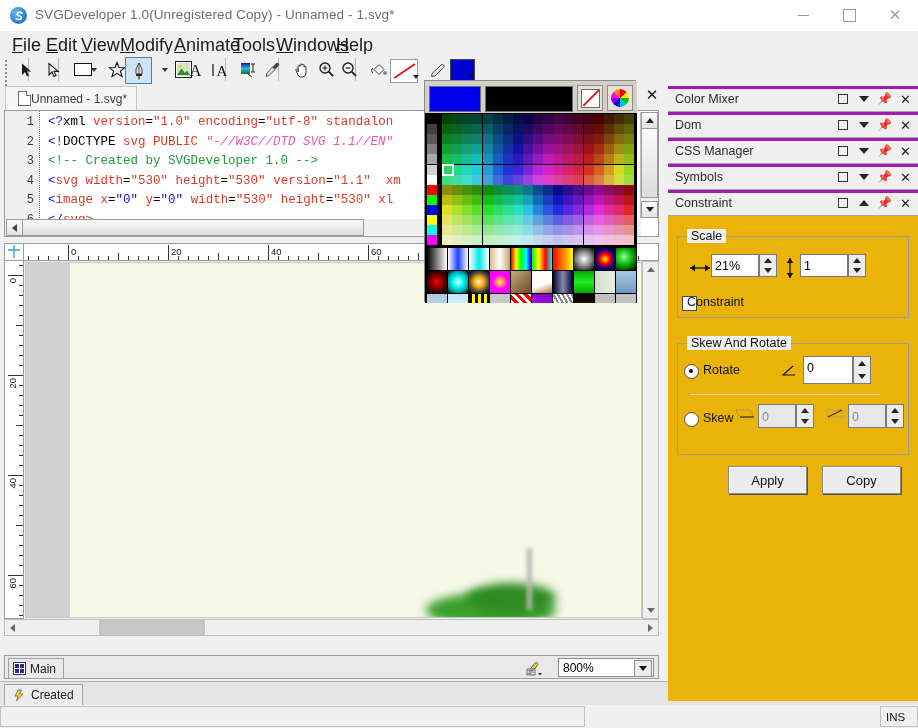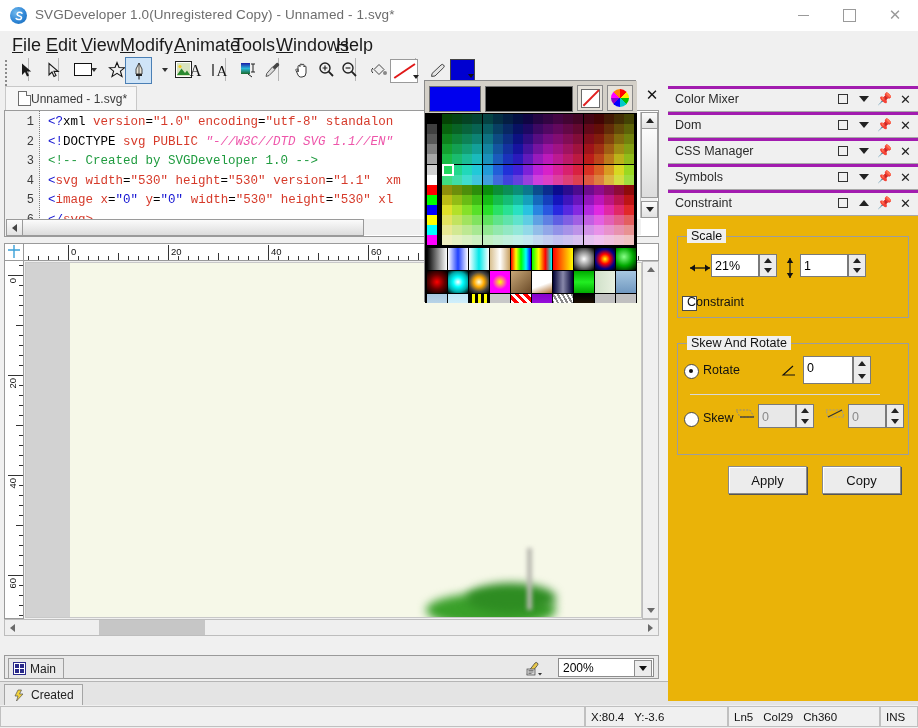--- a/index.html
+++ b/index.html
@@ -592,47 +592,38 @@
     </div>
     <div class="penicon">
       <svg width="20" height="17" viewBox="0 0 20 17">
           <path d="M4 13 L11 4 a1.6 1.6 0 0 1 2.4 2.4 L6.5 15 L3 15.5 Z" fill="#e8c84a" stroke="#444" stroke-width=".8"></path>
           <rect x="3" y="10" width="8" height="6" fill="#d8d8d8" stroke="#444" stroke-width=".7"></rect>
           <path d="M4.5 11.5 h5 M4.5 13 h5 M4.5 14.5 h3" stroke="#555" stroke-width=".7"></path>
           <path d="M14 14 L18 14 L16 16.5 Z" fill="#333"></path>
         </svg>
     </div>
     <div class="zoomcombo">
-      <span>200%</span>
+      <span>800%</span>
       <div class="zoomarrow">
           <div class="ca"></div>
         </div>
     </div>
   </div>
 
   <div class="timelinebar">
     <div class="tl-tab">
       <svg width="13" height="13" viewBox="0 0 13 13">
           <path d="M5 1 L2 7 L5 7 L3.5 12 L10 5 L6.5 5 L8.5 1 Z" fill="#f2d23a" stroke="#555" stroke-width=".7"></path>
         </svg>
       <span>Created</span>
     </div>
   </div>
 
   <div class="statusbar">
     <div class="scell" style="left:0;width:585px"></div>
-    <div class="scell" style="left:585px;width:143px">
-      <span>X:80.4</span>
-      <span>Y:-3.6</span>
-    </div>
-    <div class="scell" style="left:728px;width:152px">
-      <span>Ln5</span>
-      <span>Col29</span>
-      <span>Ch360</span>
-    </div>
     <div class="scell" style="left:880px;width:38px">INS</div>
   </div>
 
   <div class="rightpane">
 
     <div class="panelhdr">
       <div class="ttl">Color Mixer</div>
       <div class="pbtns">
         <div class="pb">
             <div class="sq"></div>

